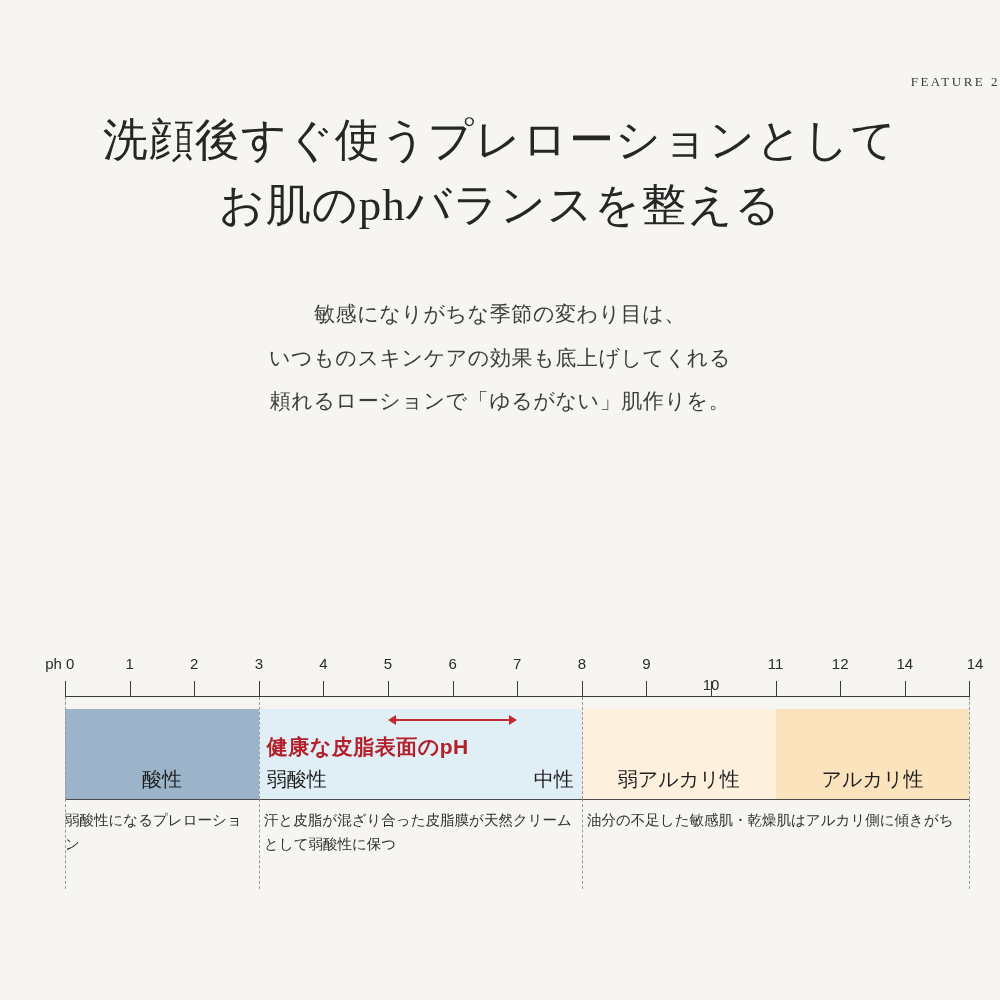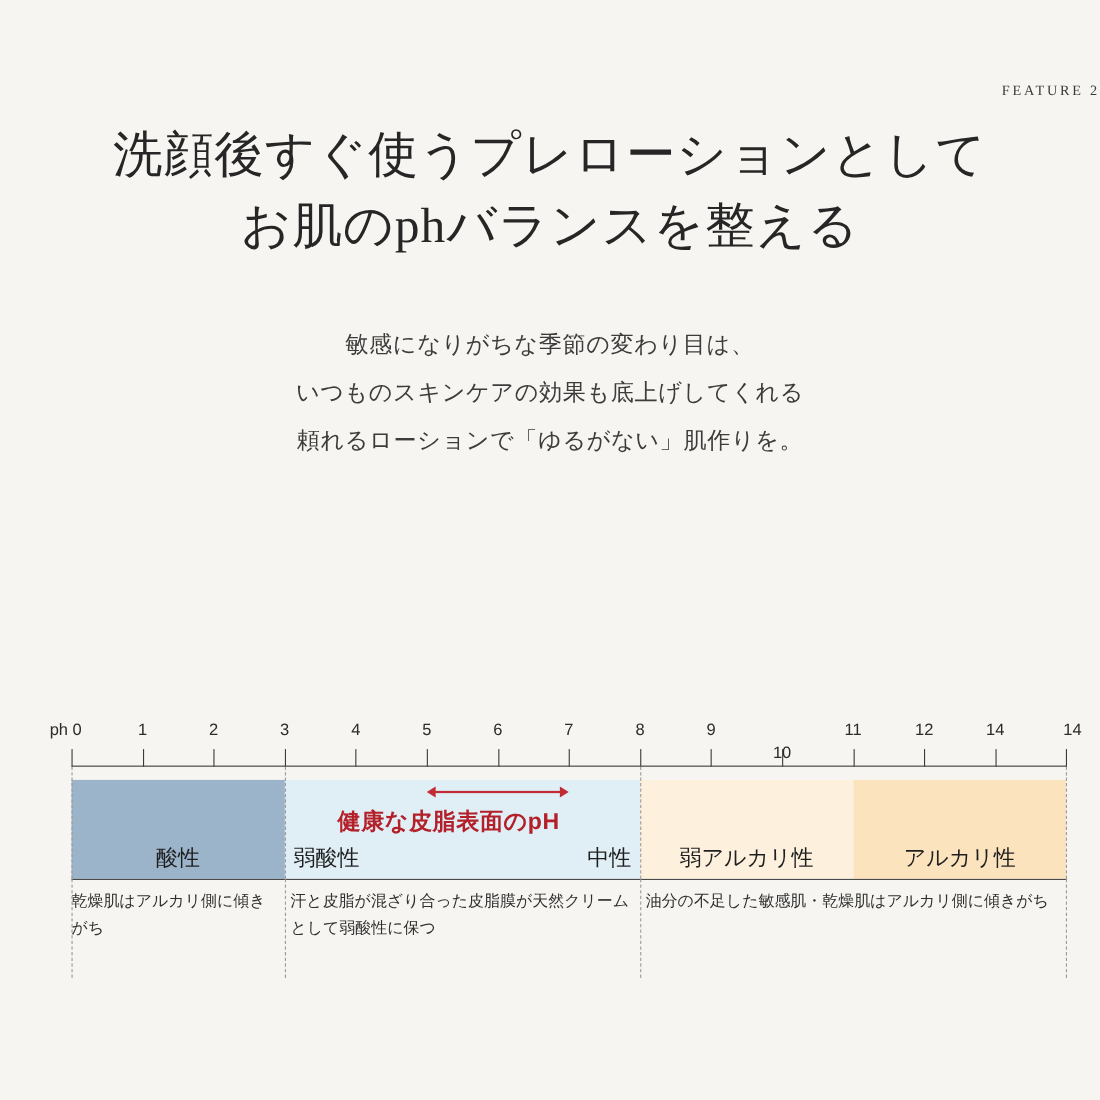--- a/index.html
+++ b/index.html
@@ -266,38 +266,38 @@
       <div class="band" style="left:35px; width:193.8px; background:#9bb4c9;">
         <div class="band-label center">酸性</div>
       </div>
 
       <div class="band" style="left:228.8px; width:323px; background:#e0eef5;">
         <div class="arrow" style="left:129.2px; width:129.2px;">
           <div class="head left"></div>
           <div class="line"></div>
           <div class="head right"></div>
         </div>
-        <div class="healthy-title" style="left:8px;margin-left:40px;">健康な皮脂表面のpH</div>
+        <div class="healthy-title" style="left:8px;">健康な皮脂表面のpH</div>
         <div class="band-label left">弱酸性</div>
         <div class="band-label right">中性</div>
       </div>
 
       <div class="band" style="left:551.8px; width:193.8px; background:#fdf1de;">
         <div class="band-label center">弱アルカリ性</div>
       </div>
 
       <div class="band" style="left:745.6px; width:193.8px; background:#fbe3bd;">
         <div class="band-label center">アルカリ性</div>
       </div>
     </div>
 
     <div class="notes">
       <div class="hline" style="left:35px; right:0; top:0;"></div>
 
-      <div class="note" style="left:35px; width:190px;">乾燥肌はアルカリ側に傾きがち</div>
+      <div class="note" style="left:35px; width:190px;">弱酸性になるプレローション</div>
       <div class="note" style="left:234px; width:315px;">汗と皮脂が混ざり合った皮脂膜が天然クリームとして弱酸性に保つ</div>
       <div class="note" style="left:557px; width:383px;">油分の不足した敏感肌・乾燥肌はアルカリ側に傾きがち</div>
 
       <div class="vline" style="left:35px; top:0; height:90px;"></div>
       <div class="vline" style="left:228.8px; top:0; height:90px;"></div>
       <div class="vline" style="left:551.8px; top:0; height:90px;"></div>
       <div class="vline" style="left:939.4px; top:0; height:90px;"></div>
     </div>
 
     <div class="vline" style="left:35px; top:42px; height:102px;"></div>

